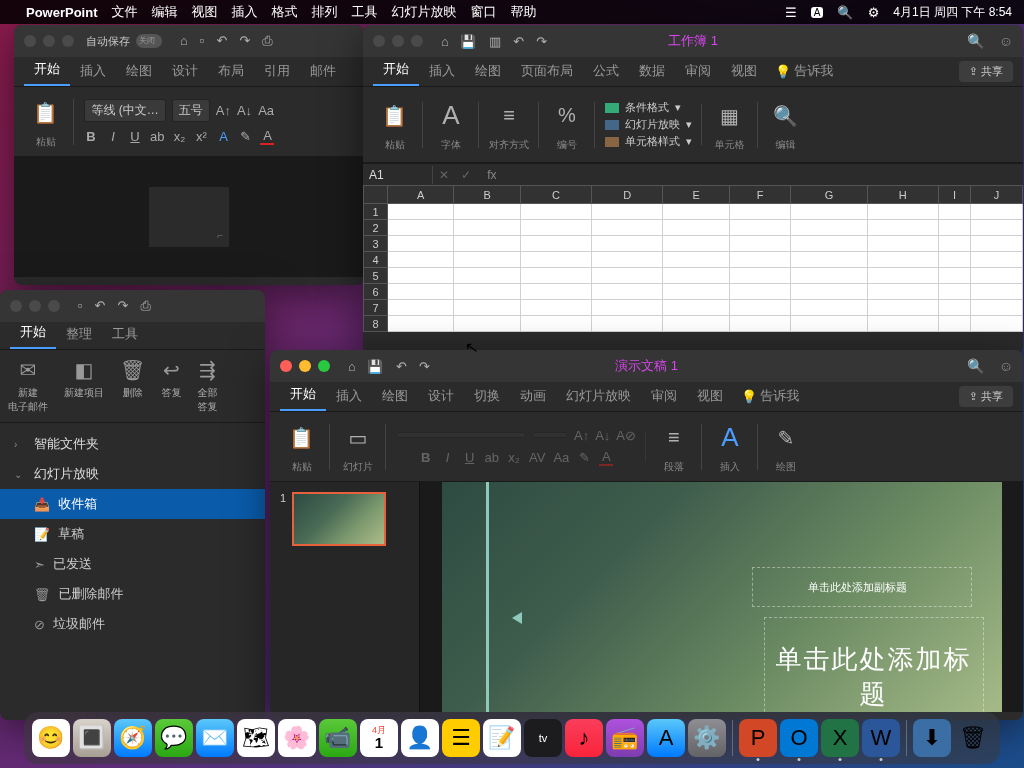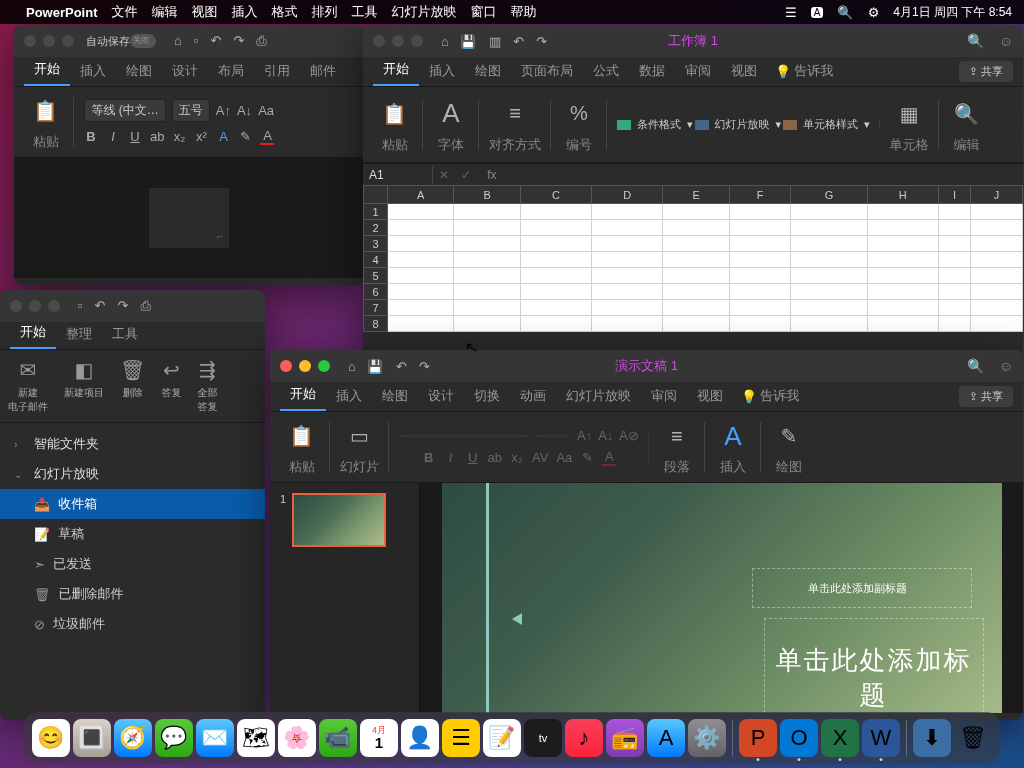--- a/index.html
+++ b/index.html
@@ -20,49 +20,49 @@
 .titlebar .ticons{display:flex;gap:12px;margin-left:18px;color:#b0b0b0;font-size:13px}
 .titlebar .tright{margin-left:auto;display:flex;gap:14px;color:#999;font-size:14px}
 .tabs{display:flex;height:30px;background:#2b2b2b;padding:0 10px;align-items:end;font-size:13px;border-bottom:1px solid #1a1a1a}
 .tabs .tab{padding:6px 10px;color:#999;cursor:default}
 .tabs .tab.active{color:#fff;border-bottom:2px solid #4a9eff}
 .tabs .share{margin-left:auto;background:#3d3d3d;padding:3px 10px;border-radius:4px;font-size:11px;color:#ccc;margin-bottom:4px}
 .tabs .tell{color:#999;display:flex;align-items:center;gap:3px;padding:6px 8px}
 .ribbon{display:flex;background:#2b2b2b;padding:6px 8px;gap:8px;min-height:70px;align-items:center;border-bottom:1px solid #1a1a1a}
 .rgroup{display:flex;flex-direction:column;align-items:center;gap:2px;padding:0 6px;position:relative}
 .rgroup.sep::after{content:"";position:absolute;right:-4px;top:4px;bottom:4px;width:1px;background:#444}
-.rgroup .lbl{font-size:13px;color:#888;margin-top:2px}
+.rgroup .lbl{font-size:10px;color:#888;margin-top:2px}
 .icobox{width:36px;height:36px;display:flex;align-items:center;justify-content:center;font-size:20px;color:#b0b0b0}
 .bigico{font-size:26px}
 .fontrow{display:flex;gap:6px;align-items:center}
 .fontsel{background:#3a3a3a;border:1px solid #222;padding:2px 6px;font-size:12px;color:#ccc;border-radius:3px}
 .frow{display:flex;gap:8px;align-items:center;margin-top:4px}
 .fbtn{font-size:13px;color:#aaa;min-width:14px;text-align:center}
 
 
 #excel{left:363px;top:25px;width:660px;height:330px;z-index:20}
 #excel .ribbon{min-height:76px}
-.condfmt{display:flex;flex-direction:row;gap:2px;font-size:11px;color:#ccc}
+.condfmt{display:flex;flex-direction:column;gap:2px;font-size:11px;color:#ccc}
 .condfmt div{display:flex;align-items:center;gap:6px}
 .condfmt .sw{width:14px;height:10px;background:#555}
 .namebox{display:flex;height:22px;background:#2b2b2b;border-top:1px solid #1a1a1a;align-items:center;font-size:12px}
 .namebox .nb{width:70px;padding:2px 6px;border-right:1px solid #444;color:#ddd}
 .namebox .fx{padding:0 10px;color:#888;}
 .namebox .btns{color:#666;padding:0 6px}
 .grid{background:#fff;color:#000;font-size:11px}
 .grid table{border-collapse:collapse;width:100%}
 .grid th{background:#323232;color:#ccc;border:1px solid #555;height:18px;font-weight:400;font-size:11px}
 .grid td{border:1px solid #d0d0d0;height:16px;background:#fff}
 .grid td.rh{background:#323232;color:#ccc;text-align:center;width:24px;border:1px solid #555}
 .grid th.corner{width:24px;background:#323232}
 
 
 #ppttop{left:14px;top:25px;width:350px;height:260px;z-index:10}
 #ppttop .titlebar{font-size:12px}
-#ppttop .autosave{display:flex;align-items:center;font-size:11px}
+#ppttop .autosave{display:flex;align-items:center;gap:6px;font-size:11px}
 #ppttop .autosave .toggle{width:26px;height:14px;background:#555;border-radius:7px;position:relative}
 #ppttop .autosave .toggle::after{content:"关闭";position:absolute;font-size:8px;color:#999;left:3px;top:1px}
 #ppttop .slidearea{background:#1a1a1a;flex:1;padding:20px;display:flex;align-items:center;justify-content:center;height:120px}
 #ppttop .slide{width:80px;height:60px;background:#2b2b2b;position:relative}
 #ppttop .slide::after{content:"⌐";position:absolute;right:6px;bottom:6px;color:#666;font-size:10px}
 
 
 #outlook{left:0px;top:290px;width:265px;height:430px;z-index:15}
 #outlook .otabs{display:flex;height:28px;padding:0 10px;font-size:13px;border-bottom:1px solid #1a1a1a;align-items:end}
 #outlook .otabs .tab{padding:6px 10px;color:#999}

